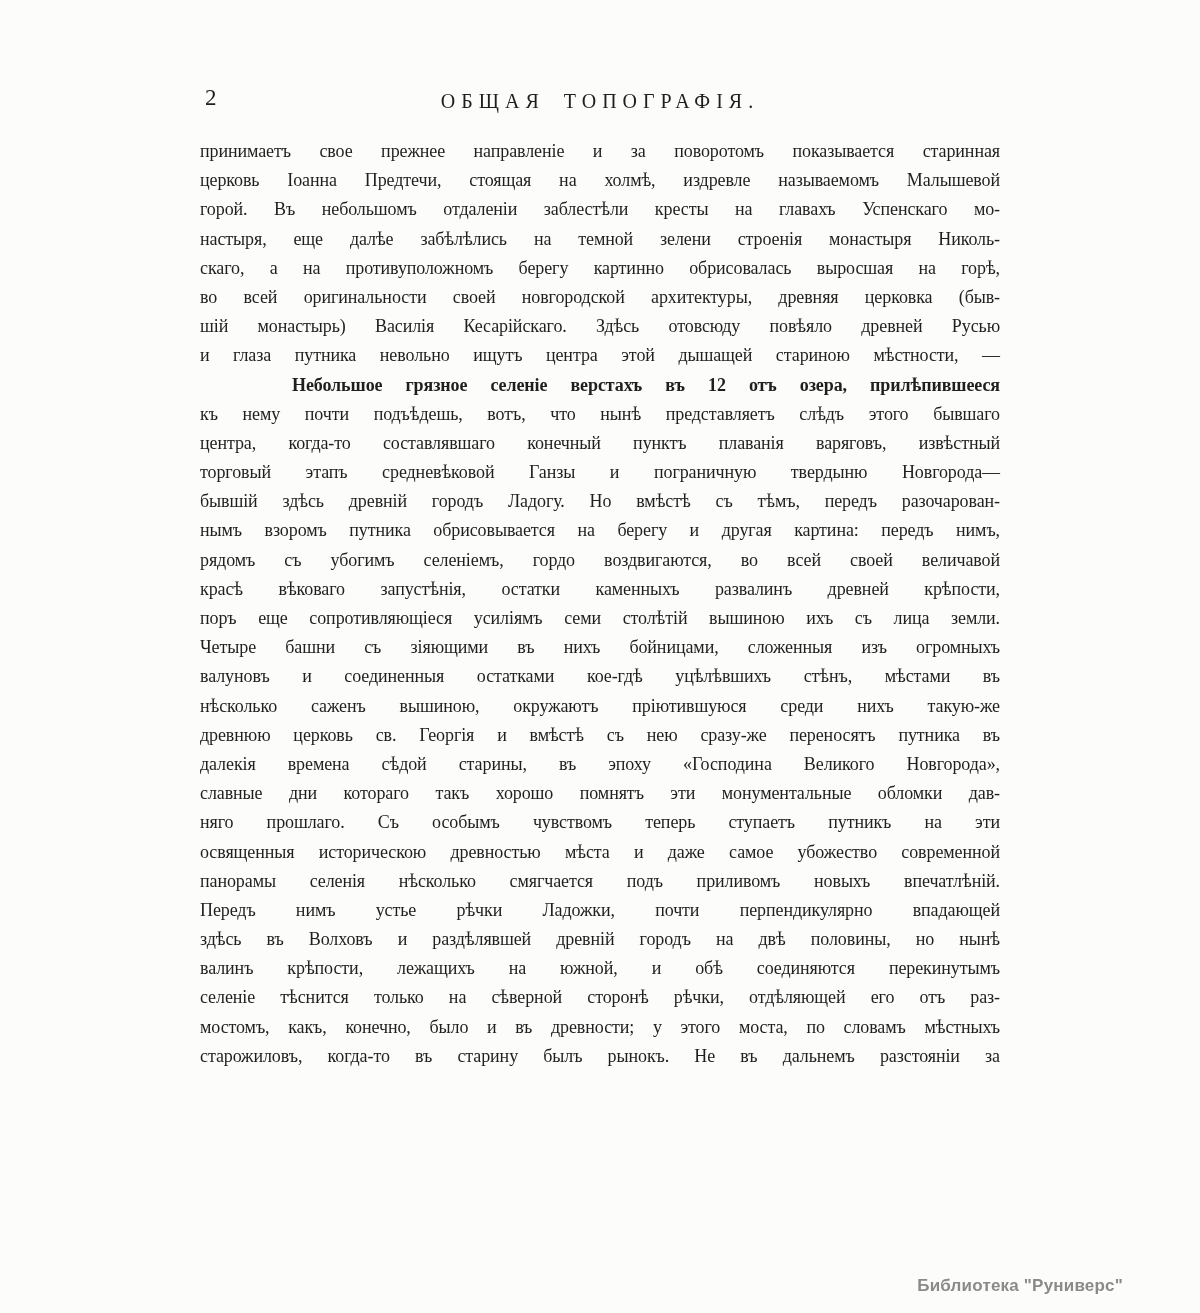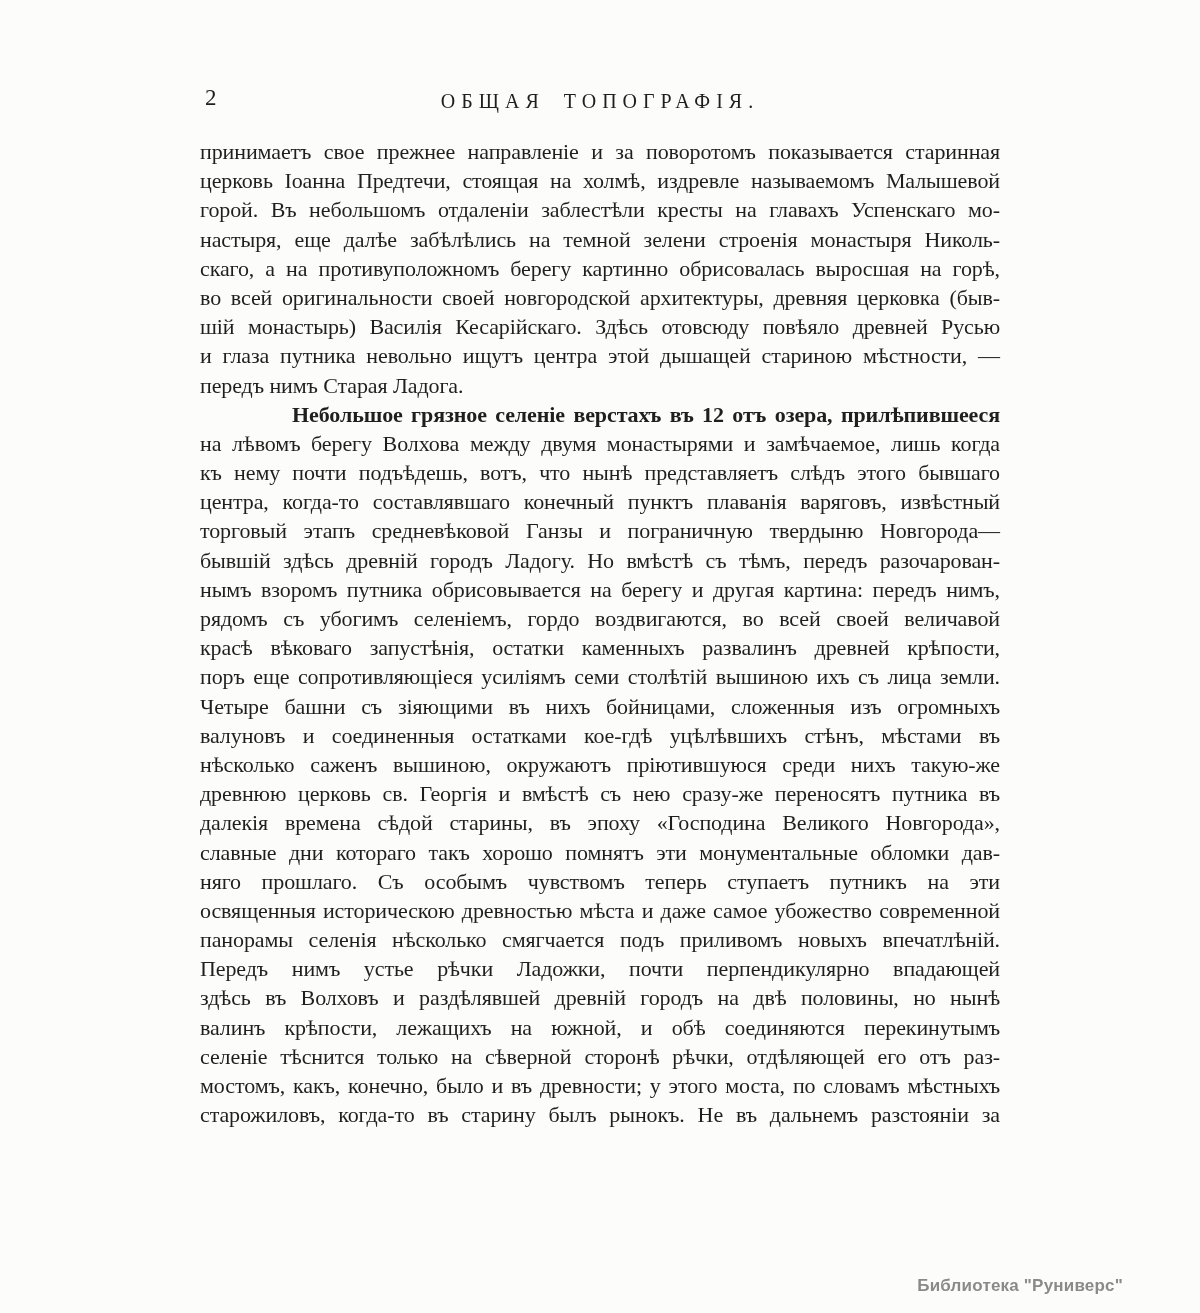--- a/index.html
+++ b/index.html
@@ -24,21 +24,21 @@
   .running-head{
     position:absolute;left:200px;top:91px;width:800px;
     text-align:center;
     font-size:20px;letter-spacing:6px;line-height:1;
     word-spacing:8px;
   }
   .body-text{
     position:absolute;left:200px;top:137px;width:800px;
   }
   .line{
-    font-size:22px;
+    font-size:18px;
     line-height:29.2px;
     height:29.2px;
     text-align:justify;
     text-align-last:justify;
     white-space:normal;
     letter-spacing:-0.1px;
   }
   .line.no-just{text-align-last:left;}
   .watermark{
     position:absolute;right:77px;top:1276px;
@@ -58,23 +58,21 @@
 
   <div class="body-text" id="body-text">
       <div class="line">принимаетъ свое прежнее направленіе и за поворотомъ показывается старинная</div>
       <div class="line">церковь Іоанна Предтечи, стоящая на холмѣ, издревле называемомъ Малышевой</div>
       <div class="line">горой. Въ небольшомъ отдаленіи заблестѣли кресты на главахъ Успенскаго мо-</div>
       <div class="line">настыря, еще далѣе забѣлѣлись на темной зелени строенія монастыря Николь-</div>
       <div class="line">скаго, а на противуположномъ берегу картинно обрисовалась выросшая на горѣ,</div>
       <div class="line">во всей оригинальности своей новгородской архитектуры, древняя церковка (быв-</div>
       <div class="line">шій монастырь) Василія Кесарійскаго. Здѣсь отовсюду повѣяло древней Русью</div>
       <div class="line">и глаза путника невольно ищутъ центра этой дышащей стариною мѣстности, —</div>
-      <div class="line no-just">передъ нимъ Старая Ладога.</div>
       <div class="line" style="text-indent: 92px; font-weight: bold;">Небольшое грязное селеніе верстахъ въ 12 отъ озера, прилѣпившееся</div>
-      <div class="line">на лѣвомъ берегу Волхова между двумя монастырями и замѣчаемое, лишь когда</div>
       <div class="line">къ нему почти подъѣдешь, вотъ, что нынѣ представляетъ слѣдъ этого бывшаго</div>
       <div class="line">центра, когда-то составлявшаго конечный пунктъ плаванія варяговъ, извѣстный</div>
       <div class="line">торговый этапъ средневѣковой Ганзы и пограничную твердыню Новгорода—</div>
       <div class="line">бывшій здѣсь древній городъ Ладогу. Но вмѣстѣ съ тѣмъ, передъ разочарован-</div>
       <div class="line">нымъ взоромъ путника обрисовывается на берегу и другая картина: передъ нимъ,</div>
       <div class="line">рядомъ съ убогимъ селеніемъ, гордо воздвигаются, во всей своей величавой</div>
       <div class="line">красѣ вѣковаго запустѣнія, остатки каменныхъ развалинъ древней крѣпости,</div>
       <div class="line">поръ еще сопротивляющіеся усиліямъ семи столѣтій вышиною ихъ съ лица земли.</div>
       <div class="line">Четыре башни съ зіяющими въ нихъ бойницами, сложенныя изъ огромныхъ</div>
       <div class="line">валуновъ и соединенныя остатками кое-гдѣ уцѣлѣвшихъ стѣнъ, мѣстами въ</div>

